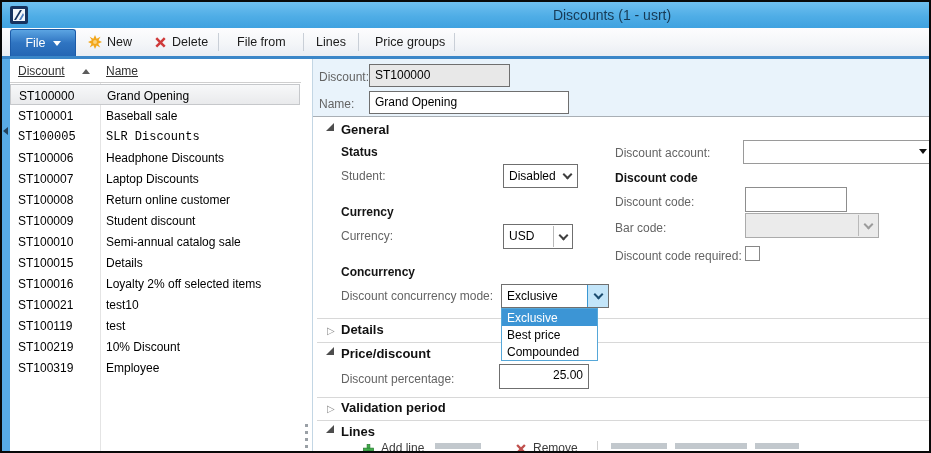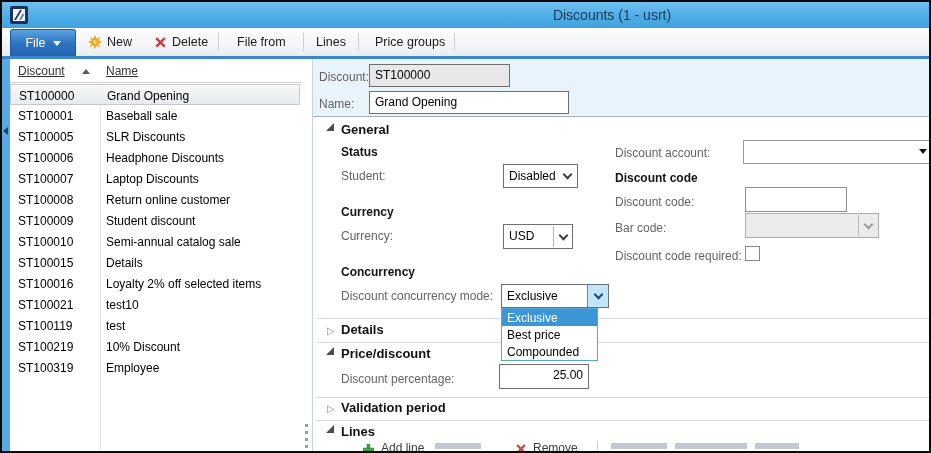--- a/index.html
+++ b/index.html
@@ -137,21 +137,21 @@
       <span class="abs col-head" style="left:96px;">Name</span>
     </div>
     <div class="abs lrow sel" style="top:25px;">
         <span class="c1">ST100000</span>
         <span class="c2">Grand Opening</span>
       </div>
     <div class="abs lrow" style="top:46px;">
         <span class="c1">ST100001</span>
         <span class="c2">Baseball sale</span>
       </div>
-    <div class="abs lrow" style="top:67px;">
+    <div class="abs lrow" style="top:67px;font-family:Liberation Mono, monospace;">
         <span class="c1">ST100005</span>
         <span class="c2">SLR Discounts</span>
       </div>
     <div class="abs lrow" style="top:88px;">
         <span class="c1">ST100006</span>
         <span class="c2">Headphone Discounts</span>
       </div>
     <div class="abs lrow" style="top:109px;">
         <span class="c1">ST100007</span>
         <span class="c2">Laptop Discounts</span>

